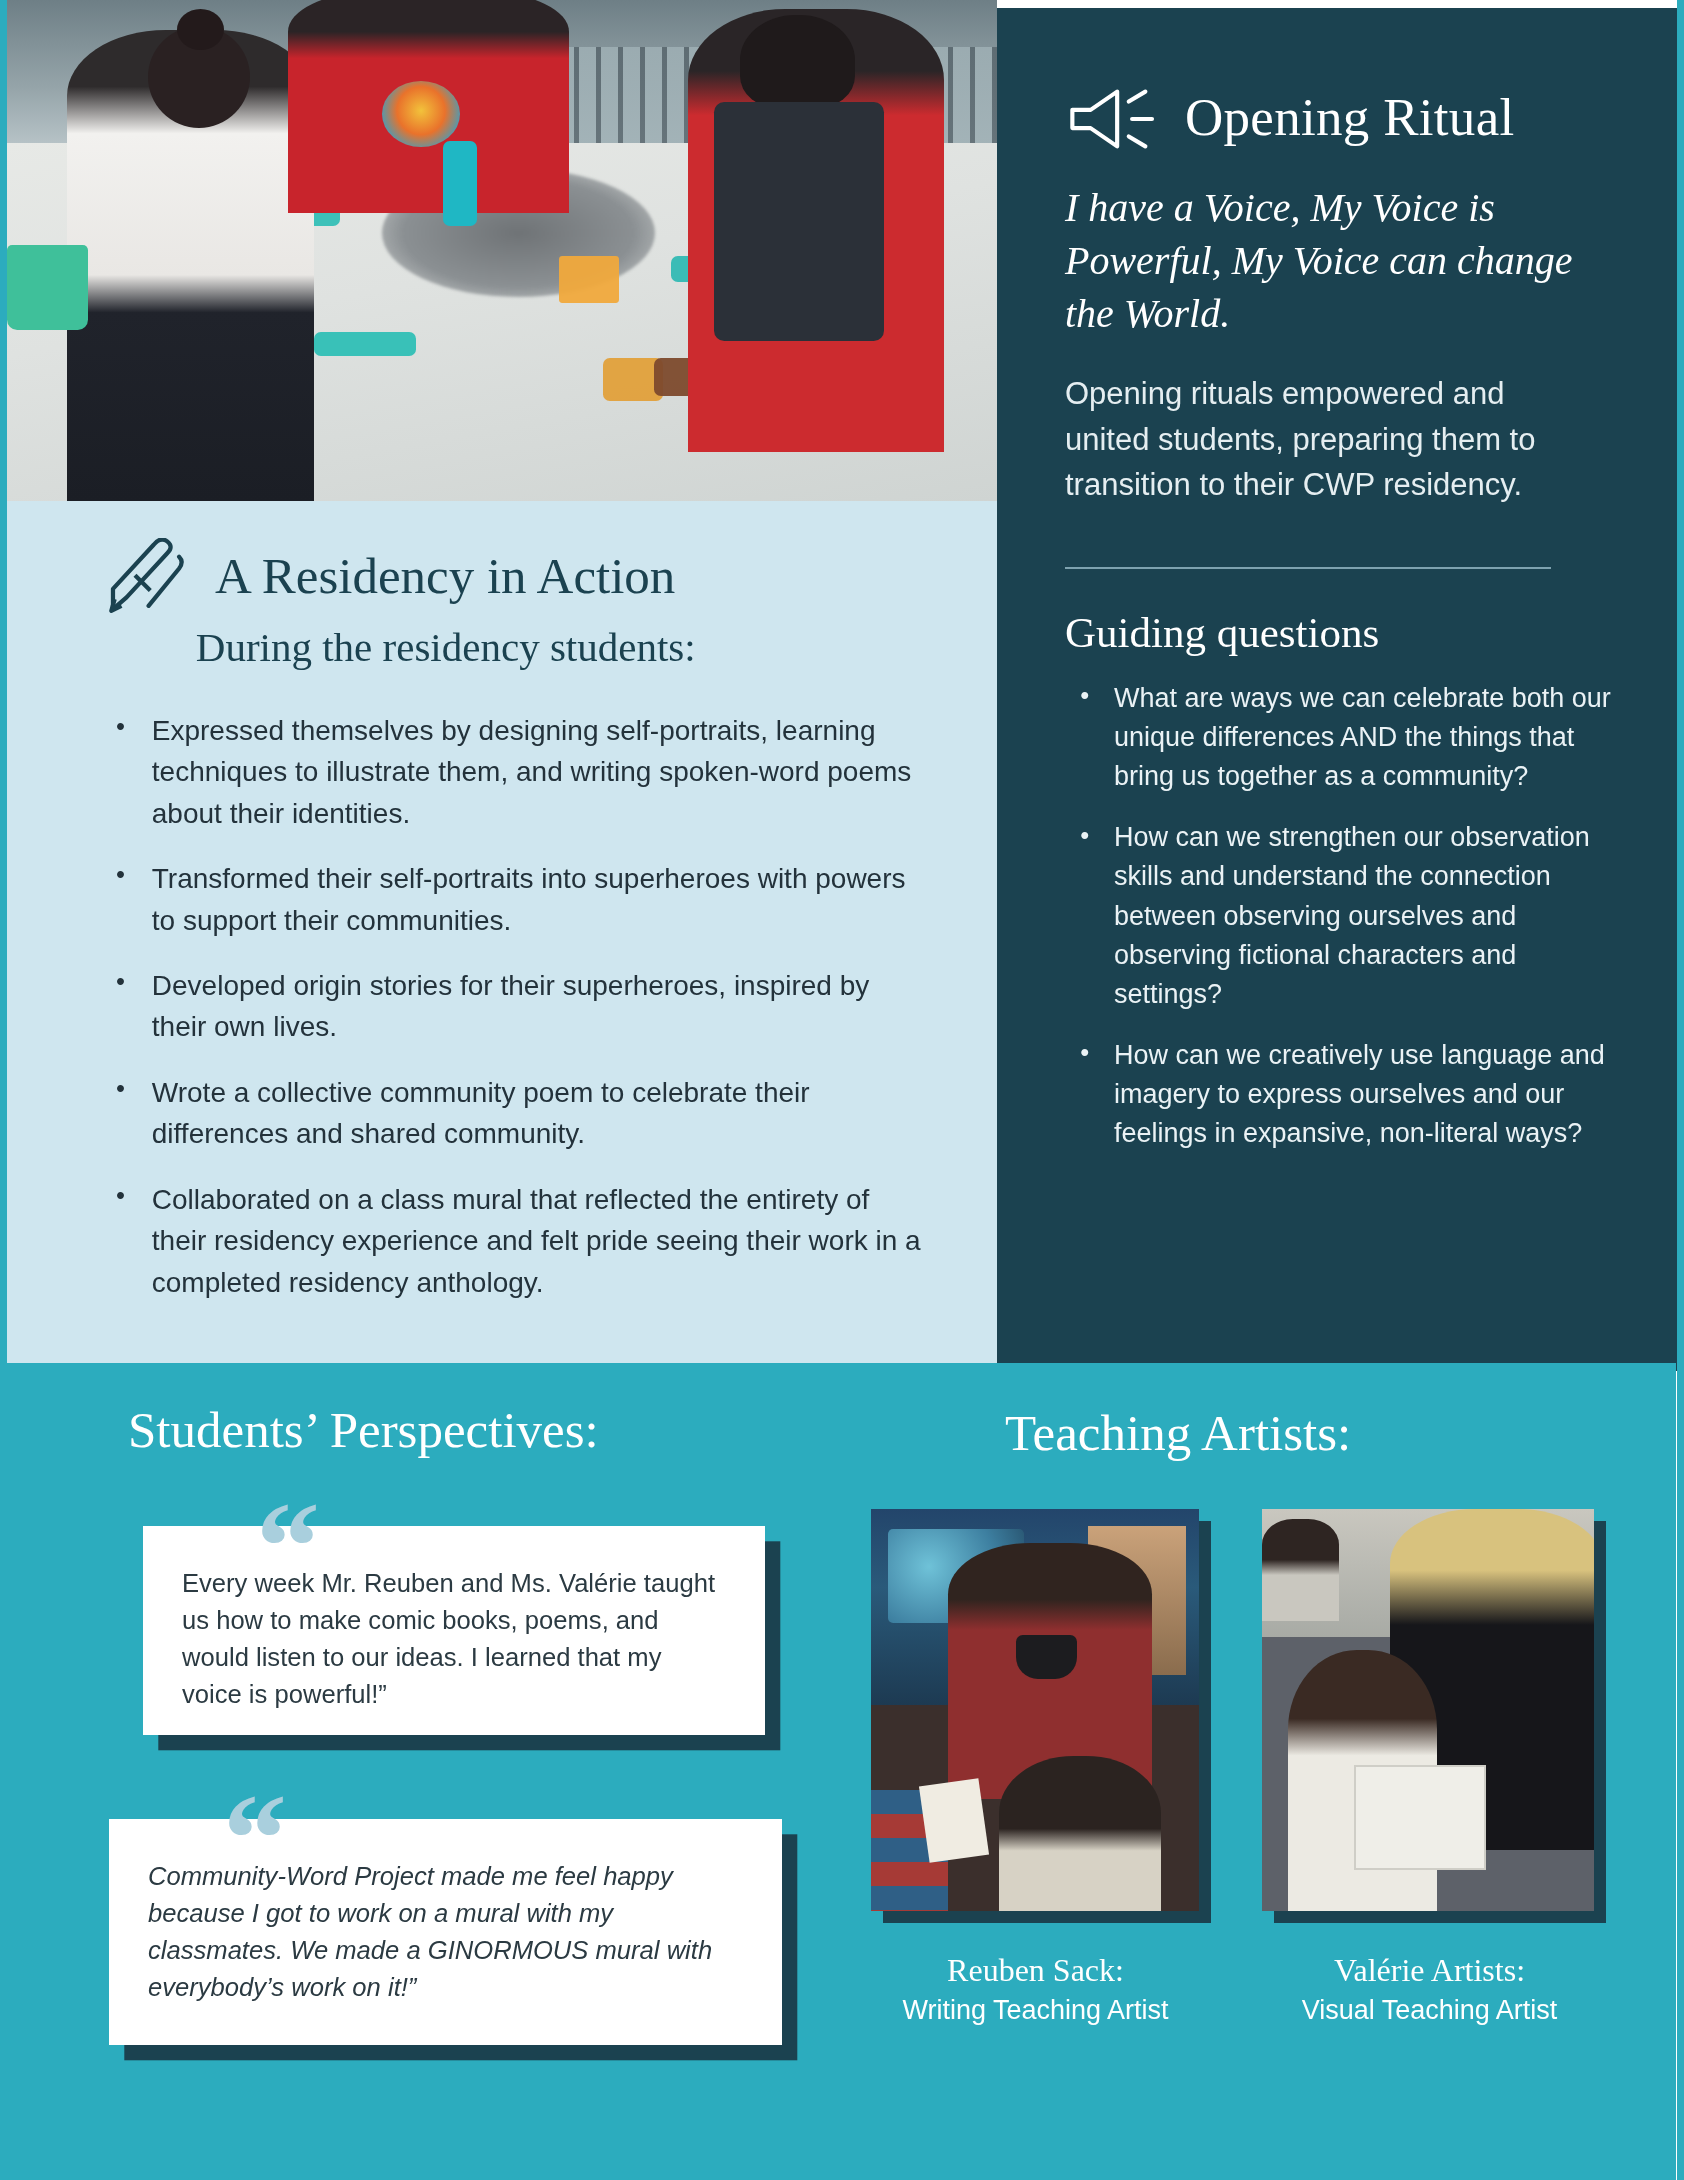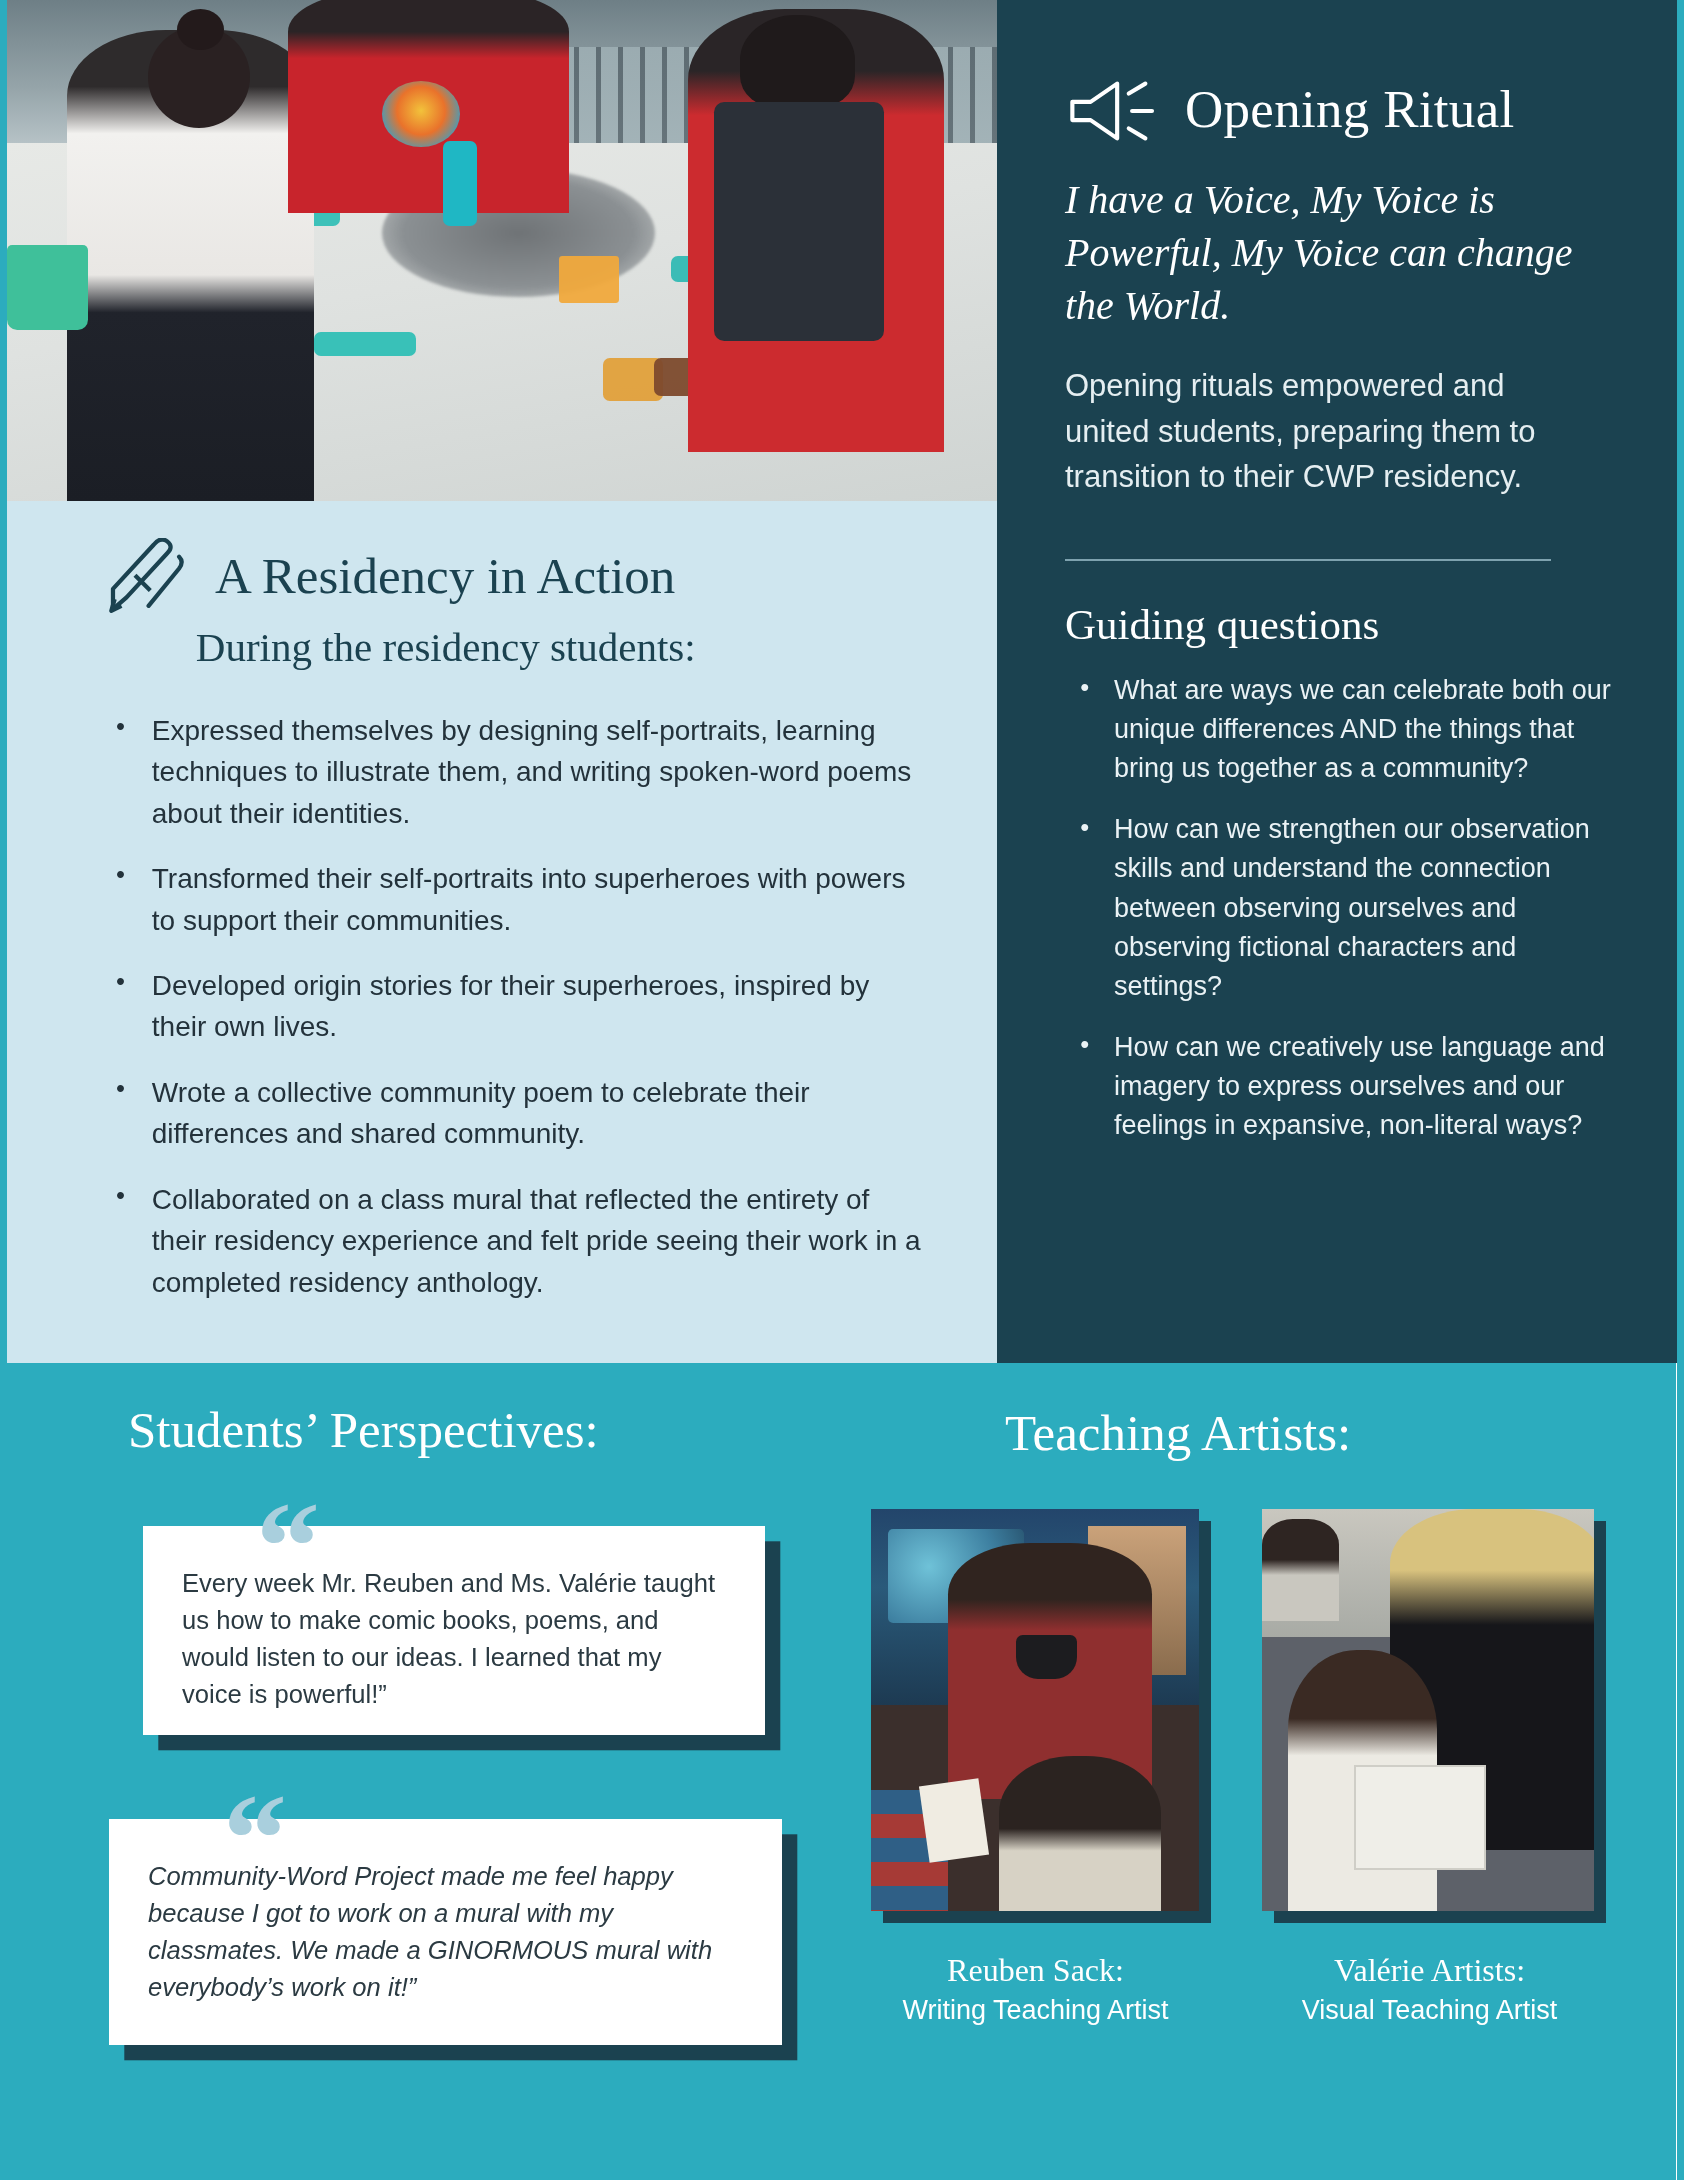--- a/index.html
+++ b/index.html
@@ -118,21 +118,21 @@
   }
   .hero-photo .bucket {
     position: absolute; left: 0px; top: 245px; width: 81px; height: 85px;
     background: #3fc09a; border-radius: 5.1px 5.1px 10.2px 10.2px;
   }
 
   
   .dark-panel {
     position: absolute;
     left: 997px;
-    top: 0;
+    top: 8px;
     width: 680px;
     height: 1363px;
     background: #1b4250;
   }
   .dark-panel-inner {
     position: absolute;
     left: 68px;
     top: 0;
     width: 566px;
   }

